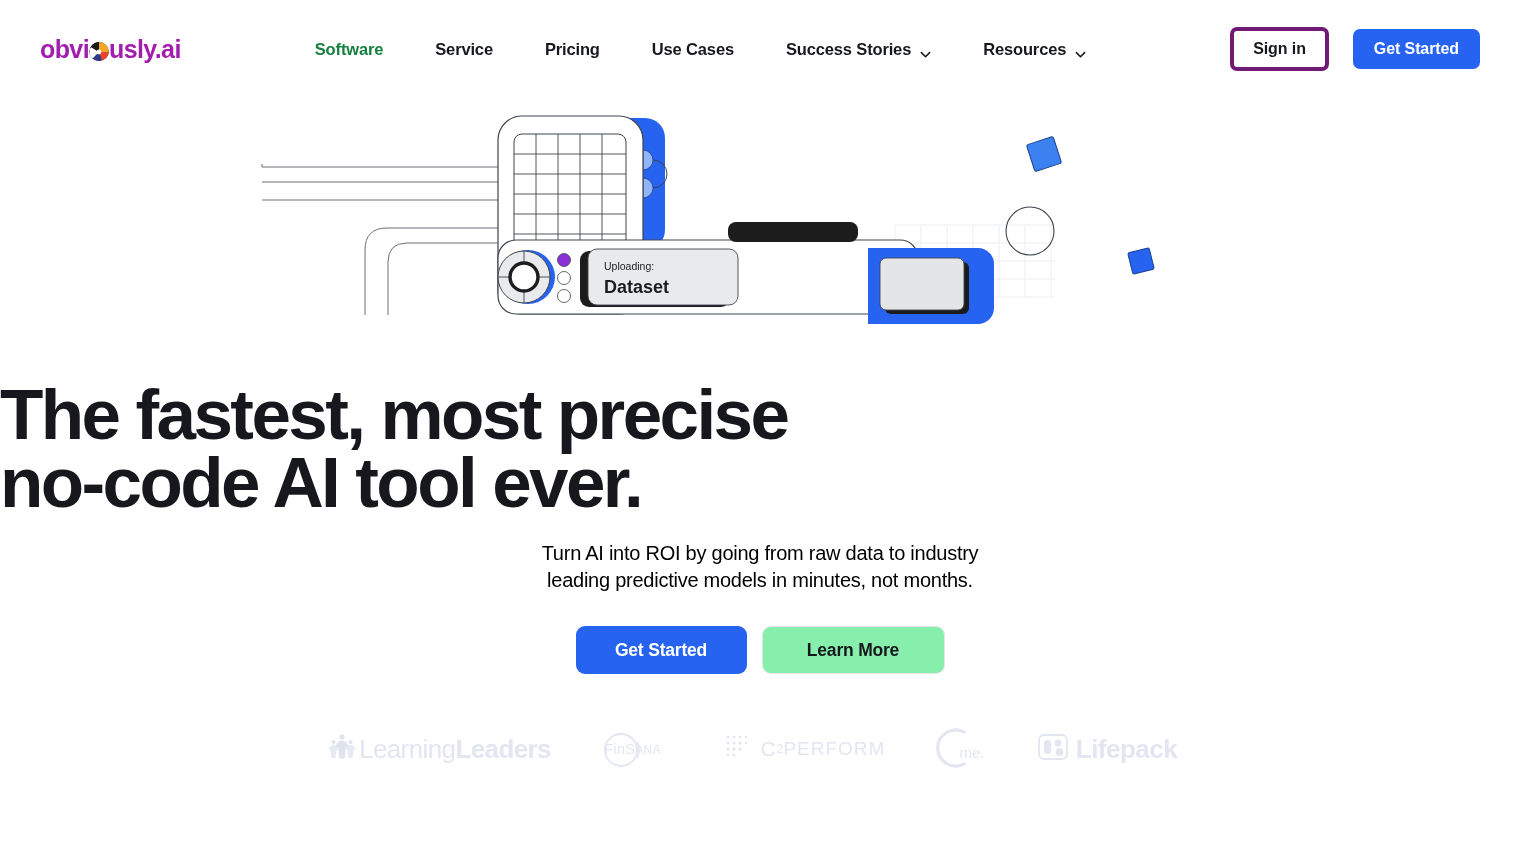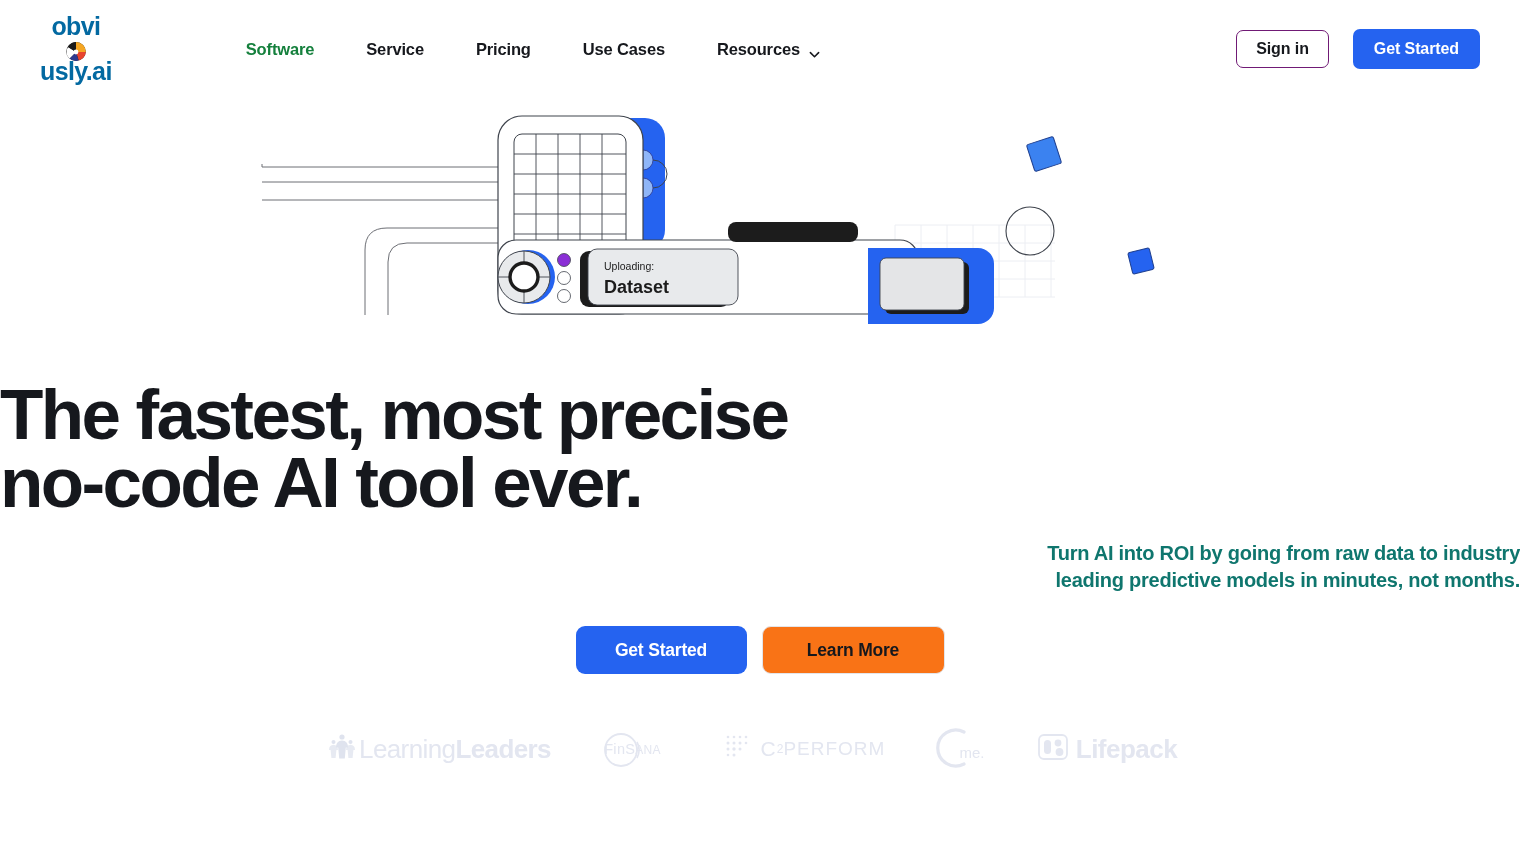--- a/index.html
+++ b/index.html
@@ -18,24 +18,23 @@
     display: flex;
     align-items: center;
     padding: 0 40px;
   }
   .logo {
     display: flex;
     align-items: center;
     font-size: 25px;
     font-weight: 700;
     letter-spacing: -0.6px;
-    color: #0369a1;
+    color: #a21caf;
     line-height: 1;
     user-select: none;
-    flex-direction: column;
   }
   .logo-pre, .logo-post { display: inline-block; }
   .logo-mark {
     display: inline-block;
     width: 20px;
     height: 20px;
     border-radius: 50%;
     margin: 0 0px;
     position: relative;
     top: 2px;
@@ -78,21 +77,21 @@
     transform: translateY(-50%);
     display: flex;
     align-items: center;
     gap: 24px;
   }
   .btn-signin {
     font-size: 16px;
     font-weight: 600;
     color: #16181d;
     background: #ffffff;
-    border: 1px solid #701a75;
+    border: 4px solid #701a75;
     border-radius: 7px;
     padding: 9px 19px;
     cursor: pointer;
     letter-spacing: -0.1px;
   }
   .btn-getstarted-nav {
     font-size: 16px;
     font-weight: 700;
     color: #ffffff;
     background: #2563f0;
@@ -119,27 +118,26 @@
     font-size: 71px;
     line-height: 68px;
     font-weight: 700;
     color: #16181d;
     letter-spacing: -2.6px;
     margin-top: 36px;
   }
   .headline .l2 { display: block; }
 
   .subhead {
-    text-align: right;
+    text-align: center;
     font-size: 20px;
     line-height: 27px;
-    color: #0f766e;
+    color: #000000;
     margin-top: 23px;
     letter-spacing: -0.25px;
-    font-weight: bold;
   }
   .subhead .s2 { display: block; }
 
   .cta-row {
     display: flex;
     justify-content: center;
     gap: 15px;
     margin-top: 32px;
   }
   .btn-primary {
@@ -151,21 +149,21 @@
     border-radius: 9px;
     width: 171px;
     height: 48px;
     cursor: pointer;
     letter-spacing: -0.2px;
   }
   .btn-secondary {
     font-size: 17.5px;
     font-weight: 700;
     color: #16181d;
-    background: #f97316;
+    background: #86efac;
     border: 1px solid #e3e5ea;
     border-radius: 9px;
     width: 183px;
     height: 48px;
     cursor: pointer;
     letter-spacing: -0.2px;
   }
 
   
   .logos {
@@ -210,20 +208,28 @@
       <span>Software</span>
     </div>
     <div class="nav-item">
       <span>Service</span>
     </div>
     <div class="nav-item">
       <span>Pricing</span>
     </div>
     <div class="nav-item">
       <span>Use Cases</span>
+    </div>
+    <div class="nav-item">
+      <span>Success Stories</span>
+      <span class="chev">
+        <svg width="11" height="11" viewBox="0 0 12 12">
+            <path d="M1.5 4 L6 8.5 L10.5 4" fill="none" stroke="#16181d" stroke-width="1.7" stroke-linecap="round" stroke-linejoin="round"></path>
+          </svg>
+      </span>
     </div>
     <div class="nav-item">
       <span>Resources</span>
       <span class="chev">
         <svg width="11" height="11" viewBox="0 0 12 12">
             <path d="M1.5 4 L6 8.5 L10.5 4" fill="none" stroke="#16181d" stroke-width="1.7" stroke-linecap="round" stroke-linejoin="round"></path>
           </svg>
       </span>
     </div>
   </nav>

